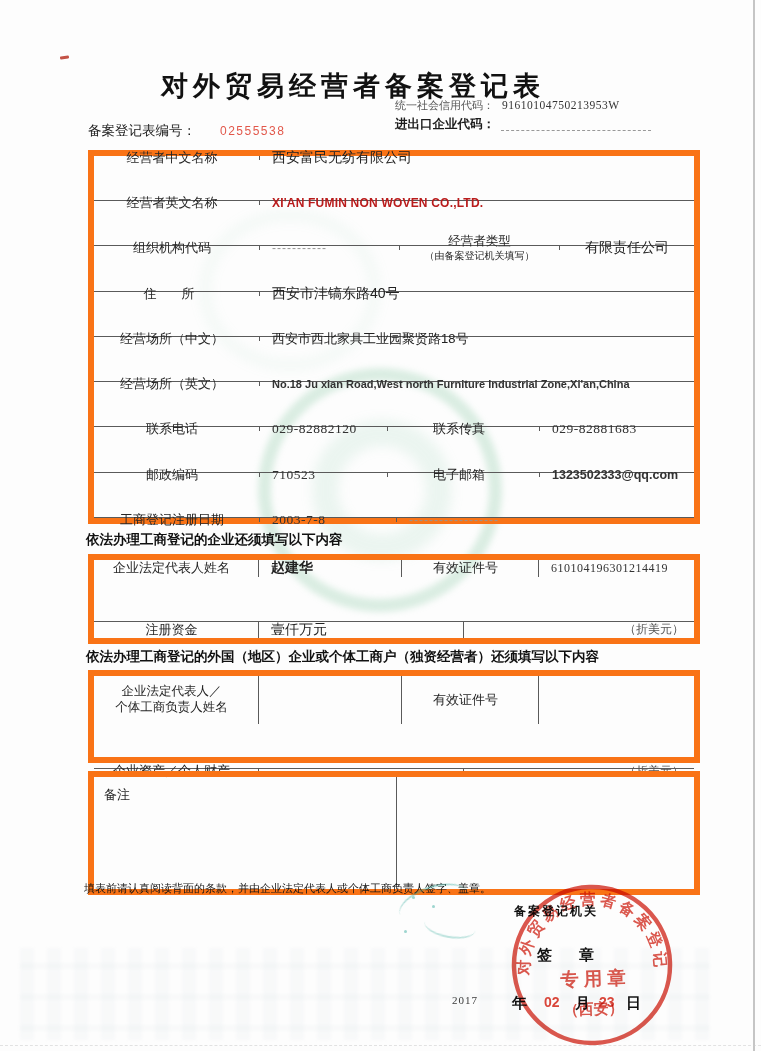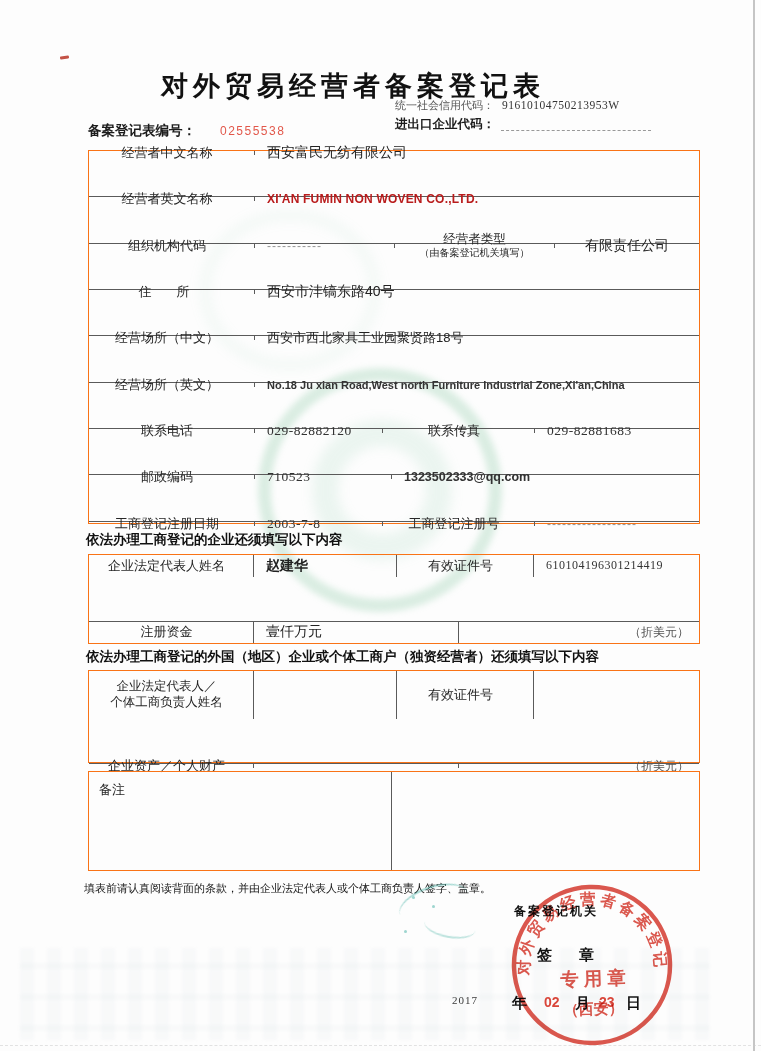--- a/index.html
+++ b/index.html
@@ -21,30 +21,30 @@
   .wm-ring1 { position:absolute; left:258px; top:368px; width:244px; height:244px; border:13px solid rgba(119,192,152,.26); border-radius:50%; filter:blur(3px); }
   .wm-ring2 { position:absolute; left:312px; top:420px; width:140px; height:140px; border:26px solid rgba(119,192,152,.13); border-radius:50%; filter:blur(6px); }
   .wm-blob  { position:absolute; left:200px; top:210px; width:180px; height:160px; border:10px solid rgba(119,192,152,.08); border-radius:50%; filter:blur(6px); }
   .scribble1 { position:absolute; left:398px; top:886px; width:72px; height:36px; border-top:2px solid rgba(40,165,150,.40); border-radius:50%; transform:rotate(-18deg); filter:blur(.5px); }
   .scribble2 { position:absolute; left:424px; top:914px; width:52px; height:24px; border-bottom:2px solid rgba(40,165,150,.30); border-radius:50%; transform:rotate(10deg); filter:blur(.5px); }
   .speck { position:absolute; width:3px; height:3px; background:rgba(40,165,150,.45); border-radius:50%; }
 
   
   .title { position:absolute; left:0; right:55px; top:68px; text-align:center; font-size:27px; font-weight:bold; letter-spacing:5px; color:#111; }
   .formno { position:absolute; left:88px; top:121px; }
-  .formno .lab { font-size:13.5px; font-weight:bold; color:#1c1c1c; }
+  .formno .lab { font-size:13.5px; font-weight:normal; color:#1c1c1c; }
   .formno .num { font-size:12px; color:#e2574a; letter-spacing:1.5px; margin-left:24px; }
   .codes { position:absolute; left:395px; top:98px; width:310px; }
   .codes .line1 { font-size:11px; color:#555; }
   .codes .line1 .cval { font-family:"Liberation Serif", serif; font-size:11.5px; color:#333; margin-left:8px; letter-spacing:.5px; }
   .codes .line2 { font-size:12.5px; font-weight:bold; color:#1c1c1c; margin-top:3px; }
   .codes .blankline { display:inline-block; width:150px; border-bottom:1.5px dashed #999; vertical-align:middle; margin-left:6px; height:12px; }
 
   
-  .tbl { position:absolute; left:88px; width:612px; border:1px solid #f97316; display:flex; flex-direction:column;gap:44px; }
+  .tbl { position:absolute; left:88px; width:612px; border:6px solid #f97316; display:flex; flex-direction:column;gap:44px; }
   .row { flex:1; display:flex; border-top:1px solid #5a5a5a; min-height:0; }
   .row:first-child { border-top:none; }
   .cell { border-left:1px solid #5a5a5a; display:flex; align-items:center; justify-content:center; padding:2px 4px; }
   .cell:first-child { border-left:none; }
   .lbl { font-size:13px; color:#262626; text-align:center; }
   .lbl2 { flex-direction:column; line-height:1.25; }
   .val { justify-content:flex-start; padding-left:12px;margin-left:9px; }
   .cn-val { font-size:14px; color:#222; }
   .en-val { font-weight:bold; font-size:12px; color:#b91c1c; letter-spacing:.2px; }
   .num-val { font-family:"Liberation Serif", serif; font-size:13.5px; color:#333; letter-spacing:.5px; }
@@ -61,21 +61,21 @@
   .w302 { width:302px; flex:none; }
   .grow { flex:1; }
 
   .tbl1 { top:150px; height:374px; }
   .sec-h { position:absolute; left:86px; font-size:13.5px; font-weight:bold; color:#111; }
   .sec2-h { top:531px; }
   .tbl2 { top:554px; height:90px; }
   .sec3-h { top:648px; }
   .tbl3 { top:670px; height:93px; }
   .tbl3 .row1 { height:48px; flex:none; }
-  .tbl-remarks { top:771px; height:100px; }
+  .tbl-remarks { top:771px; height:124px; }
   .remarks-lbl { align-items:flex-start; justify-content:flex-start; padding:9px 10px; }
 
   .footer-note { position:absolute; left:84px; top:881px; font-size:11px; font-weight:normal; color:#151515; }
 
   
   .auth-label { position:absolute; left:514px; top:903px; font-size:12px; font-weight:bold; letter-spacing:2px; color:#111; }
   .sign-label { position:absolute; left:537px; top:946px; font-size:15px; font-weight:bold; letter-spacing:6px; color:#111; }
   .date-row { position:absolute; left:452px; top:994px; height:20px; width:230px; }
   .date-row span { position:absolute; top:0; }
   .d-year-val { left:0; font-family:"Liberation Serif", serif; font-size:11px; color:#3a3a3a; letter-spacing:1px; }
@@ -145,26 +145,26 @@
       </div>
     <div class="row">
       <div class="cell lbl w156">联系电话</div>
       <div class="cell val w128 num-val">029-82882120</div>
       <div class="cell lbl w143">联系传真</div>
       <div class="cell val grow num-val">029-82881683</div>
     </div>
     <div class="row">
       <div class="cell lbl w156">邮政编码</div>
       <div class="cell val w128 num-val">710523</div>
+      <div class="cell lbl w143">电子邮箱</div>
       <div class="cell val grow mail-val">1323502333@qq.com</div>
     </div>
     <div class="row">
       <div class="cell lbl w156">工商登记注册日期</div>
       <div class="cell val w128 num-val">2003-7-8</div>
-      <div class="cell lbl w143">工商登记注册号</div>
       <div class="cell val grow dash-val">------------------</div>
     </div>
   </div>
 
   <div class="sec-h sec2-h">依法办理工商登记的企业还须填写以下内容</div>
   <div class="tbl tbl2">
     <div class="row">
       <div class="cell lbl w155">企业法定代表人姓名</div>
       <div class="cell val w143 cn-val" style="font-weight:bold">赵建华</div>
       <div class="cell lbl w128">有效证件号</div>

